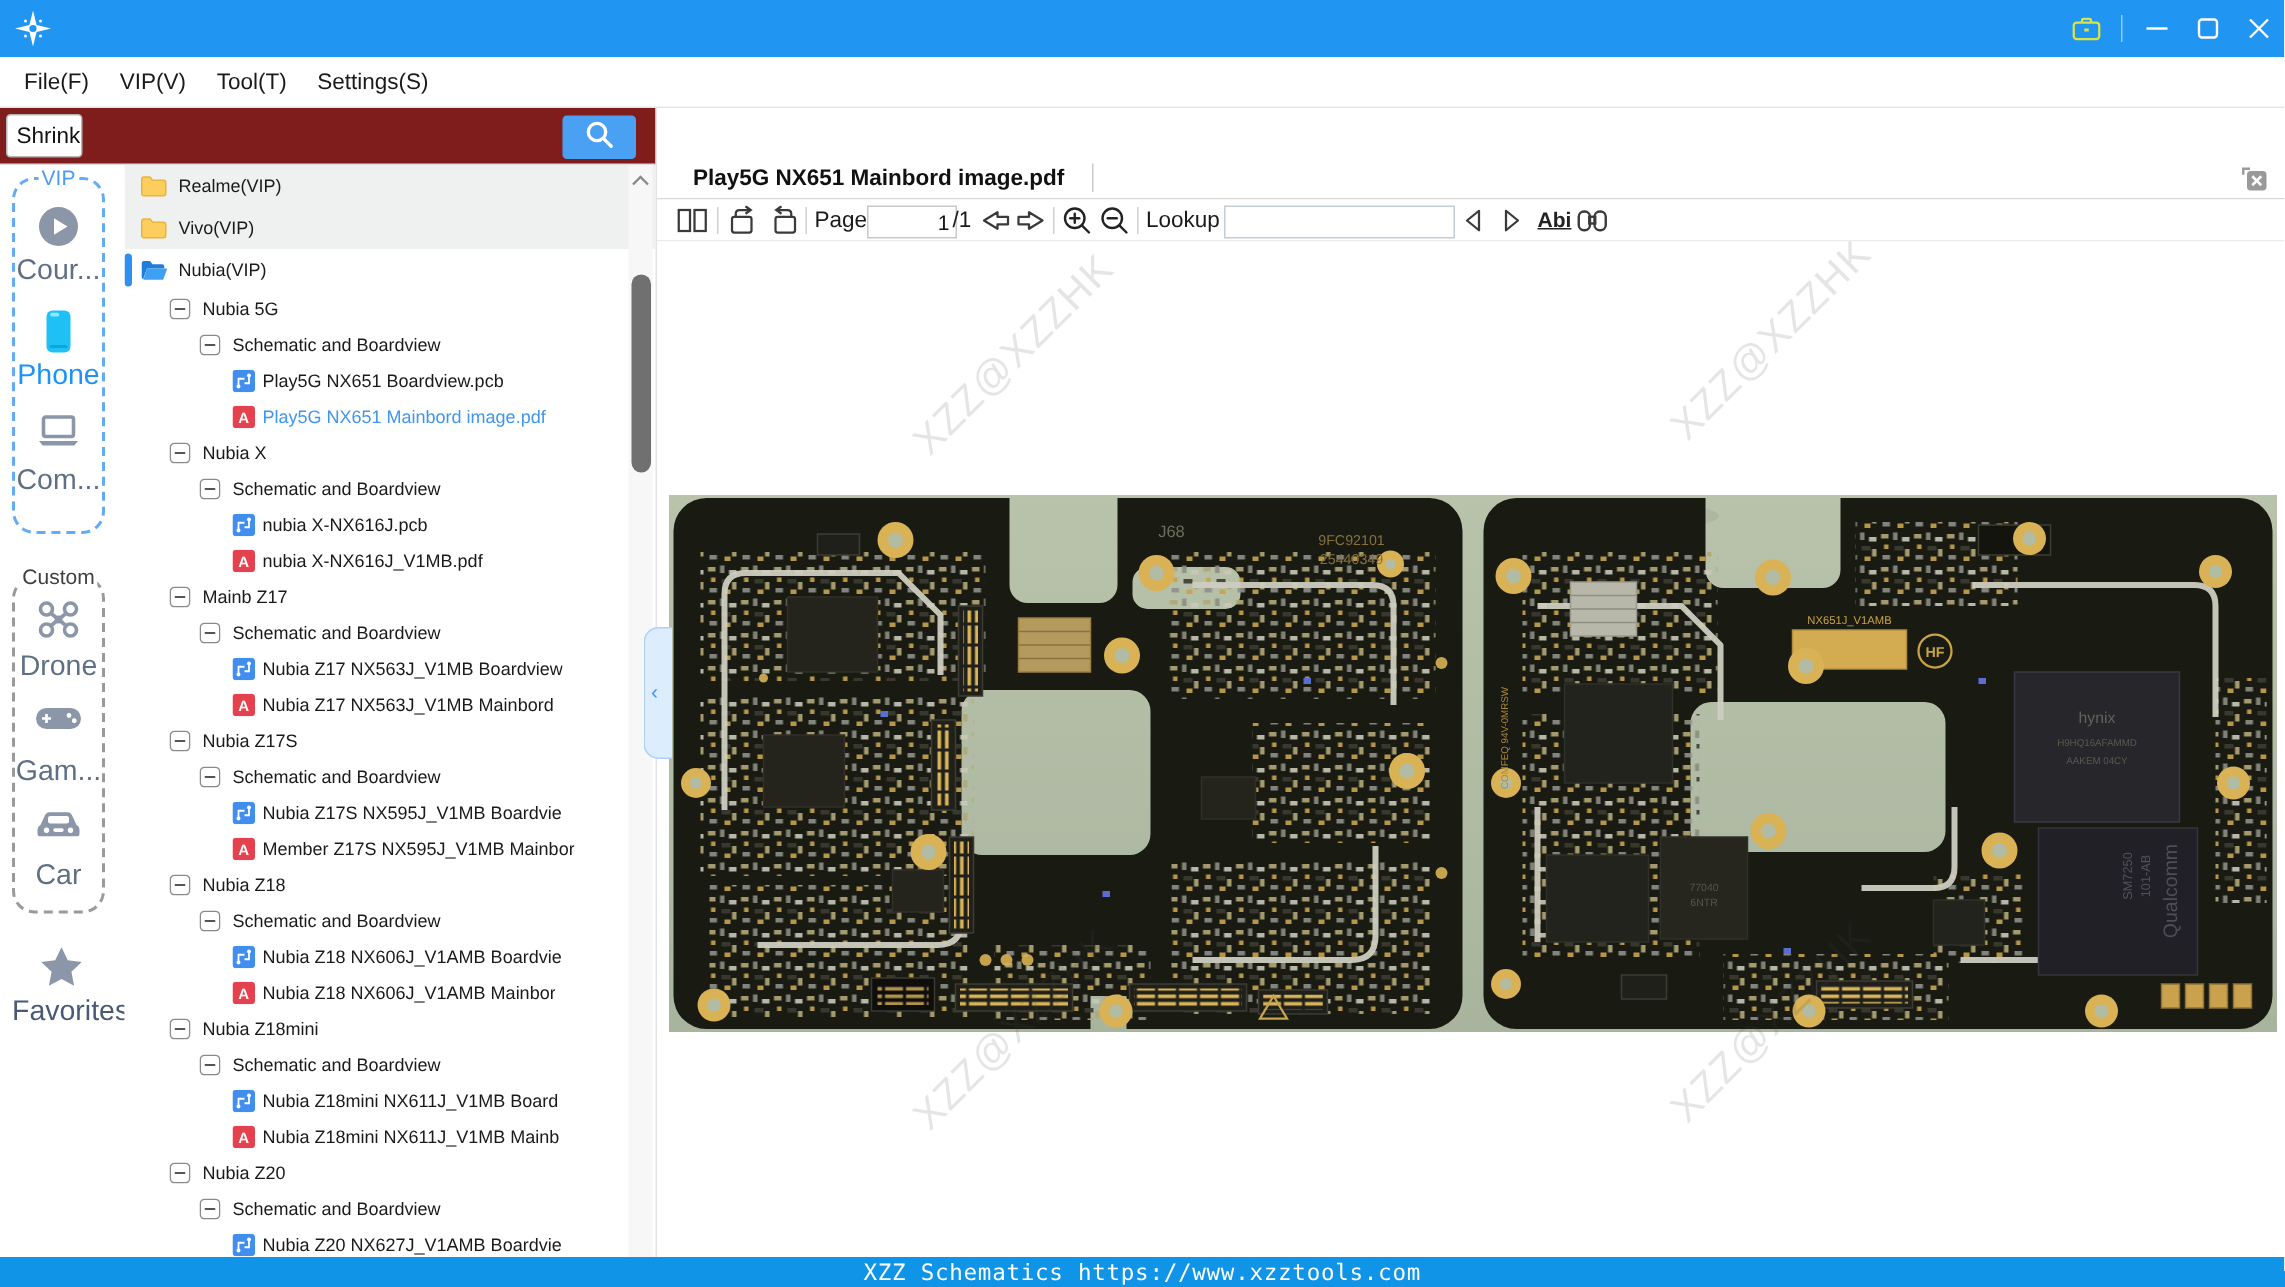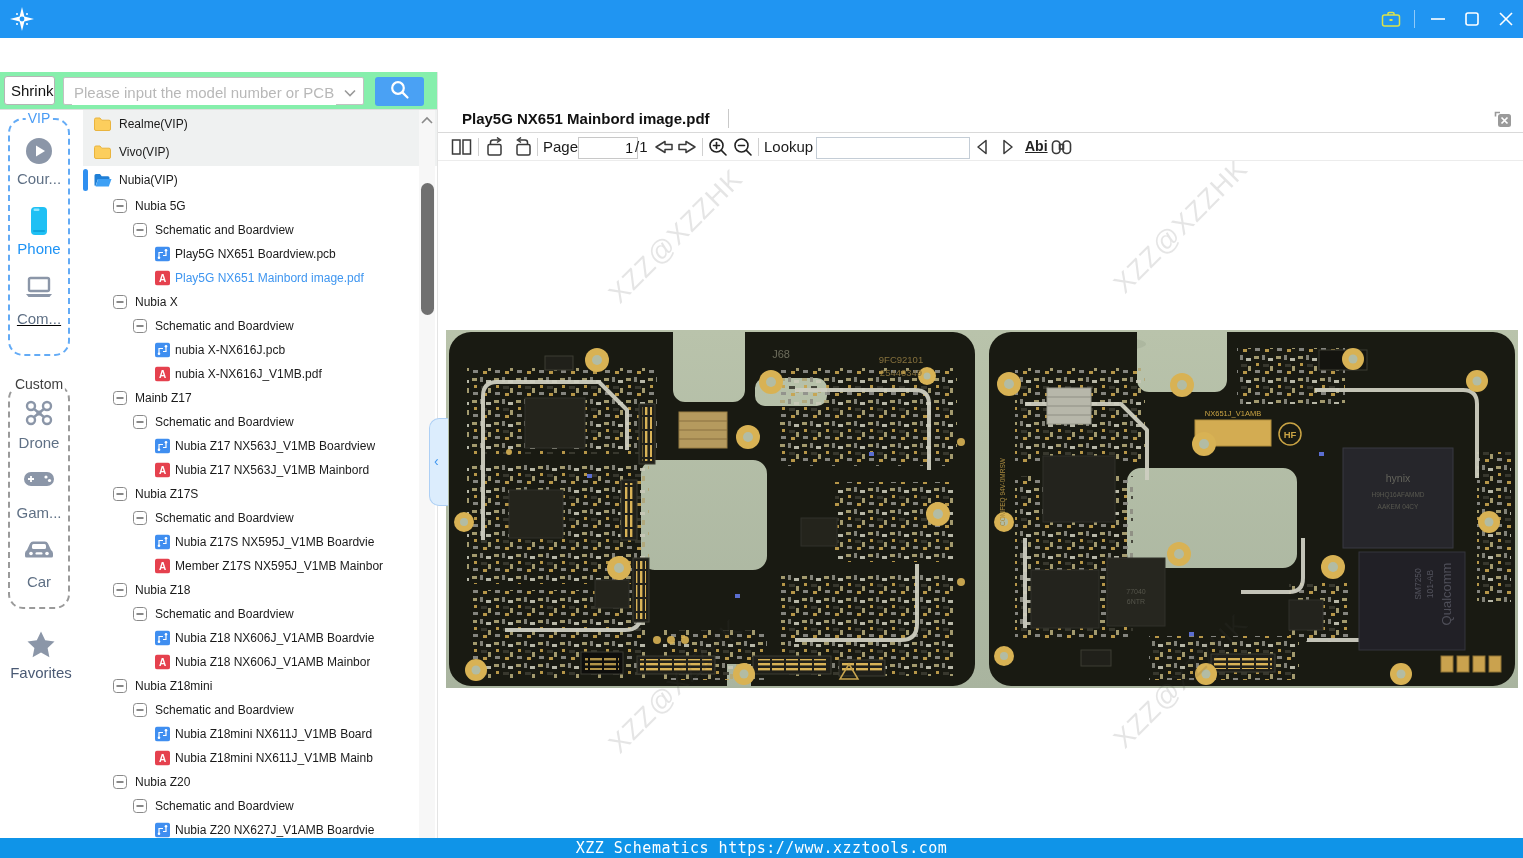--- a/index.html
+++ b/index.html
@@ -10,38 +10,38 @@
   .titlebar{position:absolute;left:0;top:0;width:1523px;height:38px;background:var(--titlebar,#2095f2);}
   .app-logo{position:absolute;left:9px;top:6px;}
   .win-title{position:absolute;left:50px;top:0;line-height:38px;color:#fff;font-size:15px;}
   .tb-controls{position:absolute;right:0;top:0;height:38px;display:flex;align-items:center;}
   .tb-btn{width:34px;height:38px;display:flex;align-items:center;justify-content:center;cursor:default;}
   .tb-sep{width:1px;height:18px;background:rgba(255,255,255,.5);margin:0 6px;}
   
   .menubar{position:absolute;left:0;top:38px;width:1523px;height:34px;background:#fff;border-bottom:1px solid #e6e6e6;box-sizing:border-box;}
   .menu-item{display:inline-block;margin-left:16px;line-height:33px;font-size:15px;color:#1a1a1a;cursor:default;}
   
-  .searchrow{position:absolute;left:0;top:72px;width:437px;height:38px;background:#86efac;border-bottom:1px solid #dedede;box-sizing:border-box;}
+  .searchrow{position:absolute;left:0;top:72px;width:437px;height:38px;background:#7f1d1d;border-bottom:1px solid #dedede;box-sizing:border-box;}
   .shrink-btn{position:absolute;left:4px;top:4px;width:51px;height:29px;background:#fff;border:1px solid #b5b5b5;border-radius:3px;font-size:15px;color:#111;font-family:inherit;}
   .search-wrap{position:absolute;left:63px;top:5px;width:301px;height:28px;border:1px solid #c2c2c2;border-radius:2px;background:#fff;box-sizing:border-box;}
   .search-wrap input{position:absolute;left:8px;top:1px;width:260px;height:24px;border:none;outline:none;font-size:15px;color:#333;font-family:inherit;}
   .search-wrap input::placeholder{color:#b8b8b8;}
   .search-chevron{position:absolute;right:7px;top:11px;}
   .search-btn{position:absolute;left:375px;top:5px;width:49px;height:29px;background:var(--searchbtn,#4aa1f4);border:none;border-radius:3px;}
   
   .sidebar{position:absolute;left:0;top:110px;width:83px;height:728px;background:#fff;}
   .side-group{position:absolute;left:8px;width:58px;border-radius:15px;}
   .side-group.vip{top:8px;height:234px;border:2px dashed #63abf6;}
   .side-group.custom{top:274px;height:221px;border:2px dashed #9a9a9a;}
   .side-group-label{position:absolute;top:-10px;left:50%;transform:translateX(-50%);background:#fff;padding:0 2px;font-size:14px;white-space:nowrap;}
   .vip .side-group-label{color:#4a9cf5;text-align:center;}
   .custom .side-group-label{color:#3f3f3f;}
   .side-item{position:absolute;left:0;width:58px;text-align:center;cursor:default;}
   .side-icon{display:block;height:34px;}
-  .side-label{font-size:15px;color:#5f7085;white-space:nowrap;text-align:right;}
+  .side-label{font-size:19px;color:#5f7085;white-space:nowrap;text-align:right;}
   .side-label.hl{color:#1e93f5;}
   .favorites-item{position:absolute;left:8px;top:520px;width:66px;text-align:center;}
   .favorites-item .side-label{color:#4a5a74;}
   
   .treepanel{position:absolute;left:83px;top:110px;width:354px;height:728px;background:#fff;overflow:hidden;}
   .trow{position:absolute;left:0;width:354px;background:#fff;cursor:default;}
   .trow.shaded{background:#eff1f1;}
   .trow.active{background:#fff;}
   .trow.active::before{content:"";position:absolute;left:0;top:3px;bottom:3px;width:5px;border-radius:3px;background:var(--accent,#2f8ff0);}
   .ticon{position:absolute;top:50%;transform:translateY(-50%);line-height:0;}
@@ -110,50 +110,50 @@
       </div>
       <div class="tb-btn">
         <svg width="18" height="18" viewBox="0 0 18 18" stroke="#fff" stroke-width="1.6">
             <line x1="3" y1="3" x2="15" y2="15"></line>
             <line x1="15" y1="3" x2="3" y2="15"></line>
           </svg>
       </div>
     </div>
   </div>
 
+  <div class="menubar">
+    <span class="menu-item">File(F)</span>
+    <span class="menu-item">VIP(V)</span>
+    <span class="menu-item">Tool(T)</span>
+    <span class="menu-item">Settings(S)</span>
+  </div>
 
   <div class="searchrow">
     <button class="shrink-btn">Shrink</button>
-    <div class="search-wrap">
-      <input placeholder="Please input the model number or PCB" style="">
-      <svg class="search-chevron" width="12" height="8" viewBox="0 0 12 8" fill="none" stroke="#9a9a9a" stroke-width="1.6">
-          <polyline points="1,1.5 6,6.5 11,1.5"></polyline>
-        </svg>
-    </div>
     <button class="search-btn">
       <svg width="22" height="22" viewBox="0 0 22 22" fill="none" stroke="#fff" stroke-width="2.2" stroke-linecap="round">
           <circle cx="9" cy="9" r="5.8"></circle>
           <line x1="13.6" y1="13.6" x2="18.5" y2="18.5"></line>
         </svg>
     </button>
   </div>
 
   <div class="sidebar" id="sidebar">
       <div class="side-group vip">
         <div class="side-group-label">VIP</div>
         <div class="side-item" style="top: 16px;"><span class="side-icon"><svg width="30" height="30" viewBox="0 0 30 30">
               <circle cx="15" cy="15" r="13" fill="#8b96a8"></circle>
               <path d="M12,9.5 L21,15 L12,20.5 Z" fill="#fff"></path>
             </svg></span><span class="side-label">Cour...</span></div>
         <div class="side-item" style="top: 86px;"><span class="side-icon"><svg width="22" height="30" viewBox="0 0 22 30">
               <rect x="3" y="1" width="16" height="28" rx="4" fill="#1fc0f4"></rect>
               <rect x="5.5" y="2.5" width="6" height="2.5" rx="1.2" fill="#8fe6ff"></rect>
               <rect x="5" y="24" width="12" height="2" rx="1" fill="#0ea5dd"></rect>
             </svg></span><span class="side-label hl">Phone</span></div>
-        <div class="side-item" style="top: 156px; text-decoration: underline;"><span class="side-icon"><svg width="30" height="22" viewBox="0 0 30 22">
+        <div class="side-item" style="top: 156px;"><span class="side-icon"><svg width="30" height="22" viewBox="0 0 30 22">
               <rect x="5" y="2" width="20" height="13" rx="1.5" fill="none" stroke="#8b96a8" stroke-width="2.4"></rect>
               <path d="M2,18 h26 l-2.5,3 h-21 Z" fill="#8b96a8"></path>
             </svg></span><span class="side-label">Com...</span></div>
       </div>
       <div class="side-group custom">
         <div class="side-group-label">Custom</div>
         <div class="side-item" style="top: 14px;"><span class="side-icon"><svg width="30" height="26" viewBox="0 0 30 26">
               <g fill="none" stroke="#8b96a8" stroke-width="2.4">
                 <circle cx="7" cy="6" r="4"></circle>
                 <circle cx="23" cy="6" r="4"></circle>

